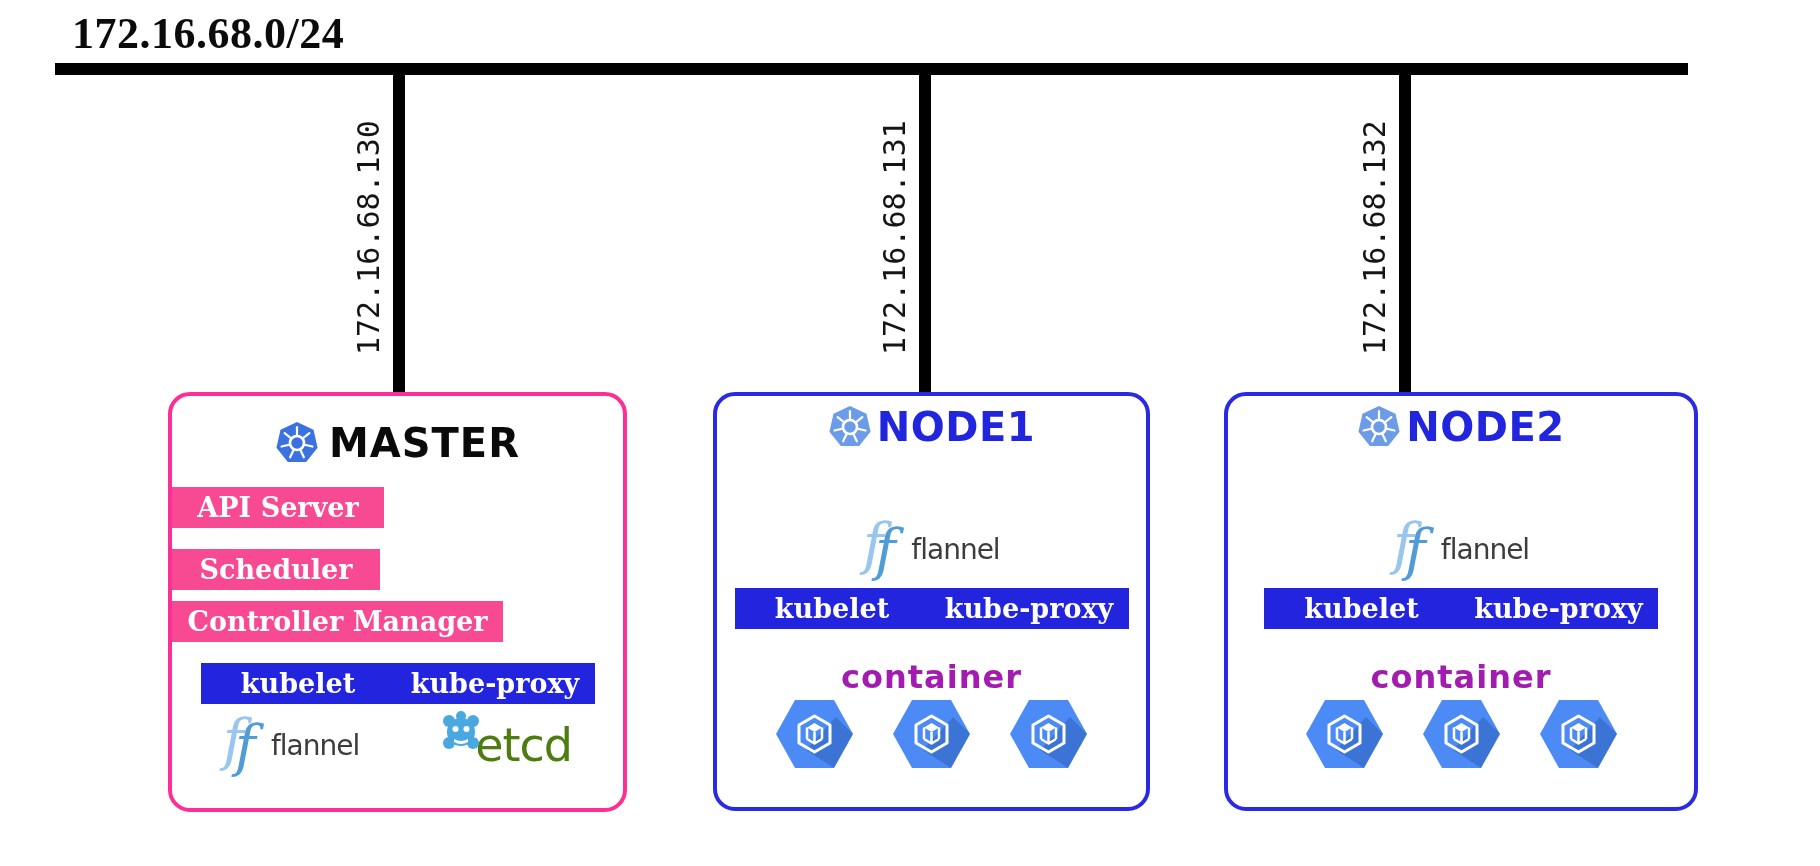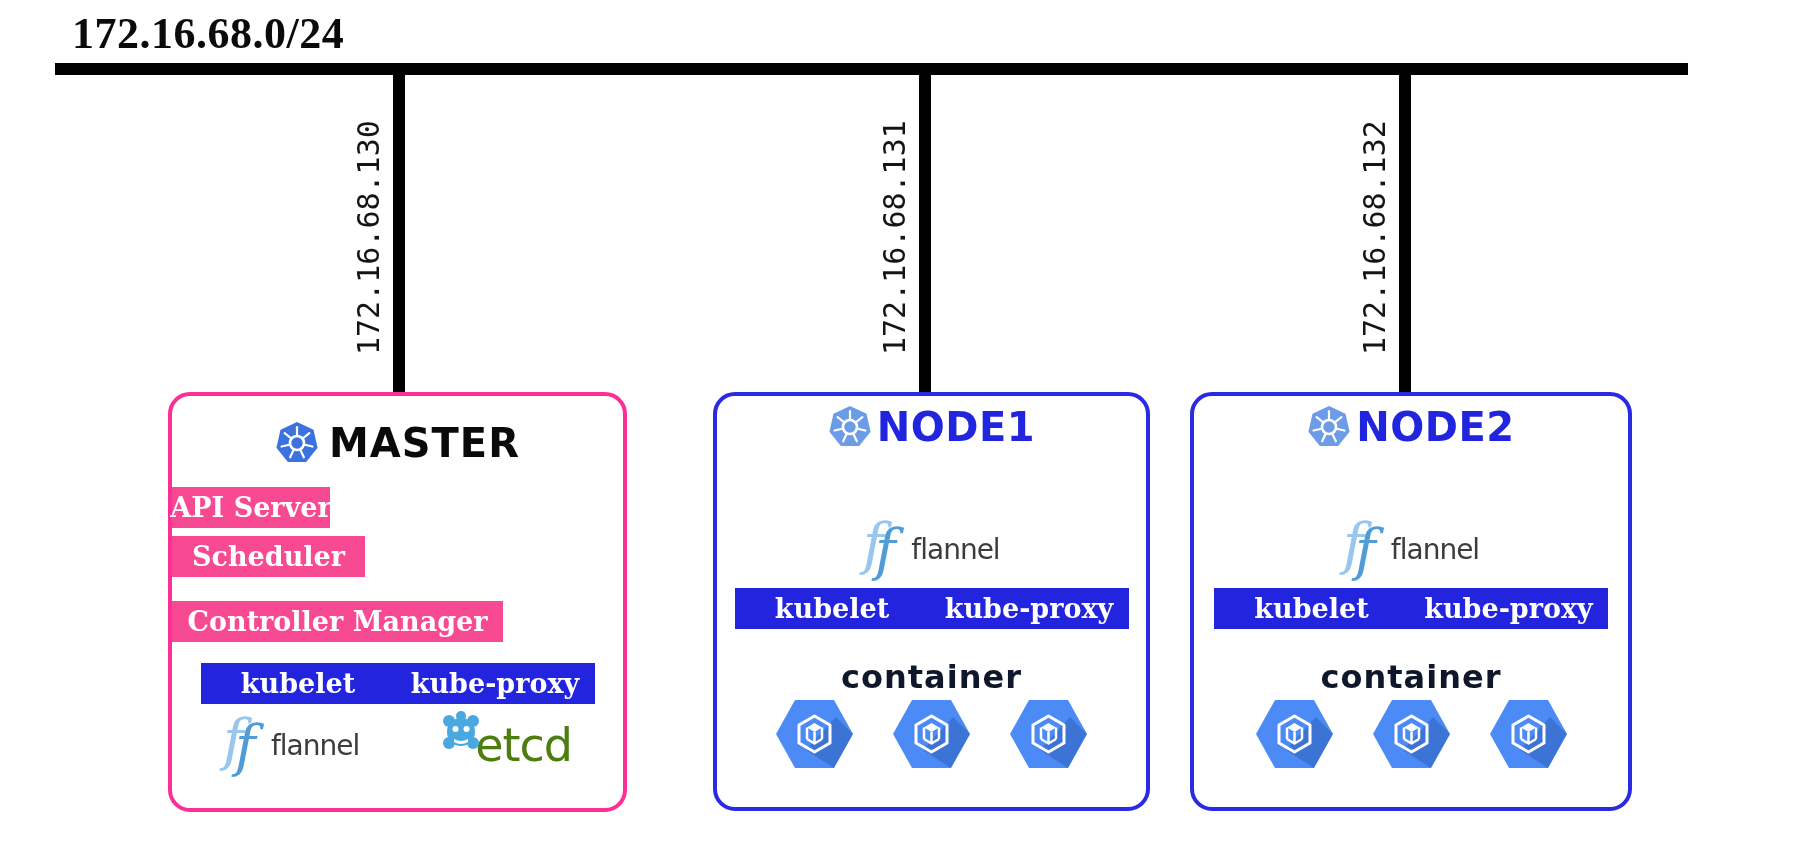--- a/index.html
+++ b/index.html
@@ -25,57 +25,57 @@
     white-space:nowrap;
   }
   .ip-master{left:351px;}
   .ip-node1{left:877px;}
   .ip-node2{left:1357px;}
   
   .box{position:absolute;top:392px;background:#fff;border-radius:22px;}
   .box-master{left:168px;width:451px;height:412px;border:4px solid #fb2f96;}
   .box-node{border:4px solid #2a2ae4;height:411px;}
   .box-node1{left:713px;width:429px;}
-  .box-node2{left:1190px;width:434px;}
+  .box-node2{left:1224px;width:434px;padding-left:32px;}
   .row{position:absolute;left:0;right:0;display:flex;justify-content:center;align-items:center;}
   
   .hdr{gap:10px;}
   .hdr-master{top:10px;margin-top:14px;}
   .hdr-node{top:8px;gap:5px;}
   .title{font-weight:bold;font-size:40px;letter-spacing:1px;color:#0a0a0a;}
   .title-node{color:#2125de;letter-spacing:0.5px;}
   
   .badge{
     color:#fff;font-family:"DejaVu Serif",serif;font-weight:bold;font-size:27px;
     height:41px;display:flex;align-items:center;justify-content:center;white-space:nowrap;
   }
   .badge-pink{background:#f74a93;}
   .badge-blue{background:#2324de;}
-  .w-api{width:158px;top:91px;}
-  .w-sched{width:193px;top:140px;}
+  .w-api{width:212px;top:91px;}
+  .w-sched{width:208px;top:153px;}
   .w-ctrl{width:331px;top:205px;}
   .kubelet-row{}
   .kubelet-row-master{top:267px;}
   .kubelet-row-node{top:192px;}
   .b-kubelet{width:195px;}
   .b-kubeproxy{width:199px;}
   
   .logos-master{top:316px;gap:80px;}
   .logo-group{display:flex;align-items:center;}
   .flannel-text{
     font-size:28px;color:#3c3c3c;letter-spacing:-1px;margin-left:8px;
   }
   .etcd-text{
     font-size:46px;color:#4d7c0f;letter-spacing:-1px;margin-left:-8px;
   }
   .etcd-svg{transform:translateY(-14px);}
   .flannel-row-node{top:120px;}
   
   .container-label-row{top:262px;}
-  .container-label{font-weight:bold;font-size:32px;color:#0f172a;letter-spacing:1px;}
+  .container-label{font-weight:bold;font-size:32px;color:#a21caf;letter-spacing:1px;}
   .hex-row{top:302px;gap:40px;}
 </style>
 </head>
 <body>
 
 <div class="net-label">172.16.68.0/24</div>
 <div class="bus-line"></div>
 
 <div class="drop-line drop-master"></div>
 <div class="drop-line drop-node1"></div>

